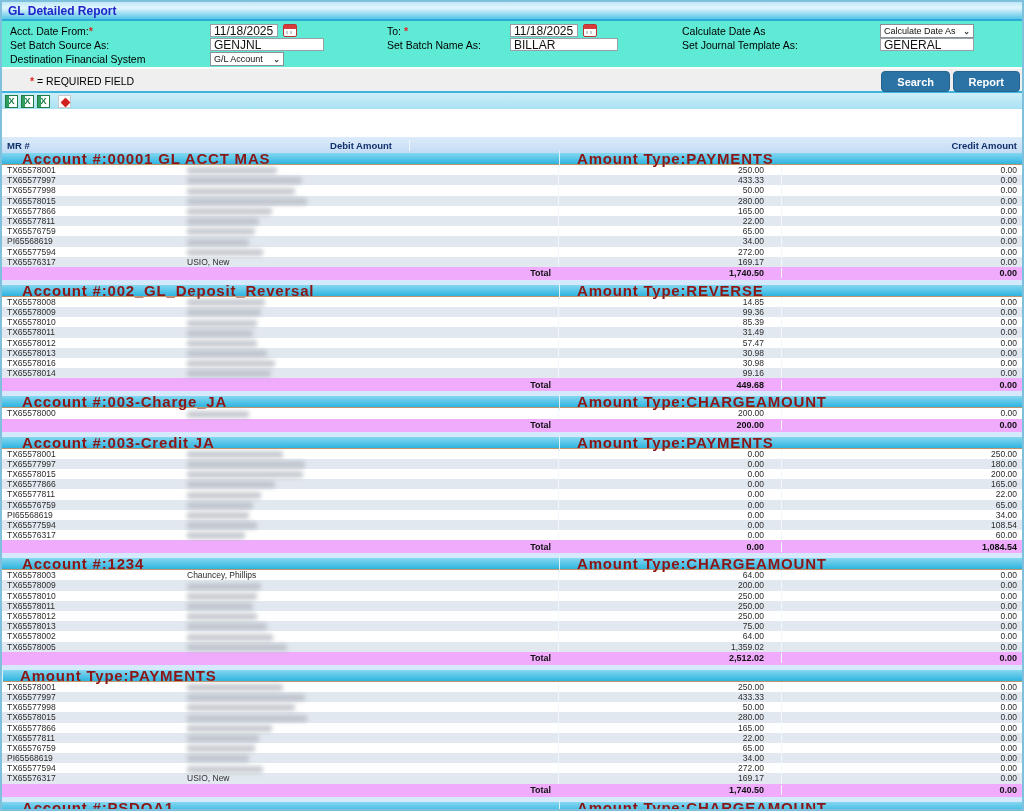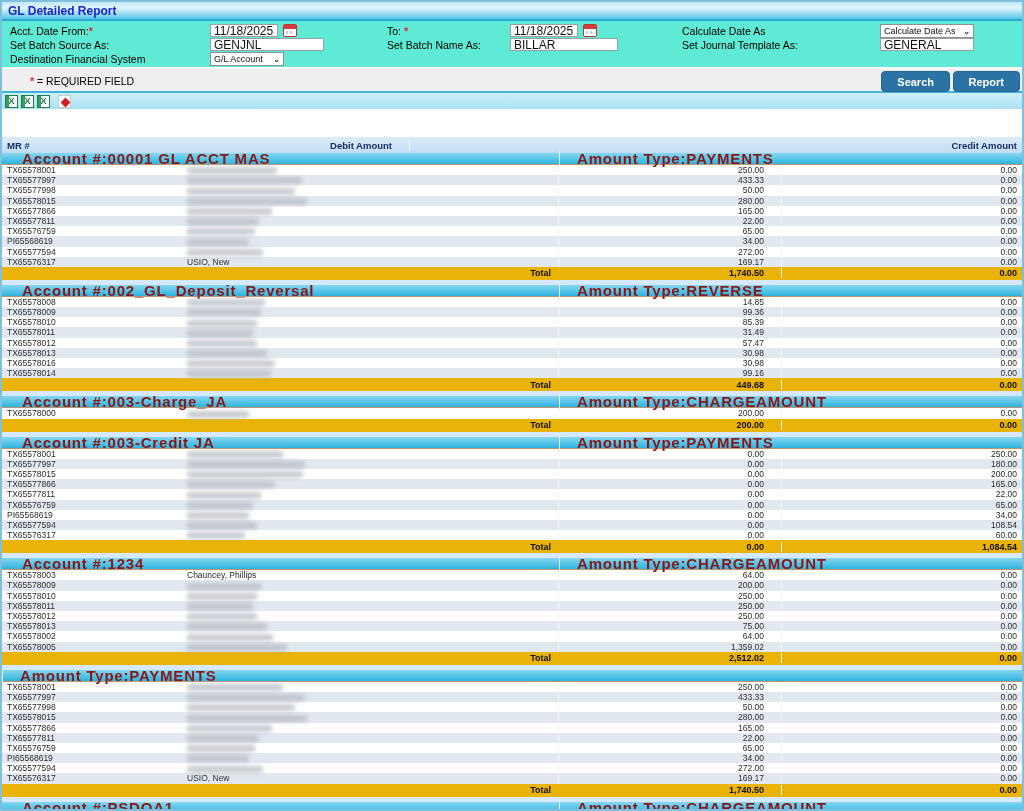--- a/index.html
+++ b/index.html
@@ -86,21 +86,21 @@
   }
   .sechead .acct { width:557px; padding-left:20px; }
   .sechead .atype { flex:1; padding-left:17px; border-left:1px solid #d9f2fa; }
   .tr { height:10.2px; line-height:10.2px; display:flex; font-size:8.5px; color:#2b2b2b; background:#fff; }
   .tr.alt { background:#e2e8ef; }
   .redacted {
     display:inline-block; height:7px; border-radius:2px; background:#b5bac2;
     filter:blur(2px); opacity:0.75; vertical-align:middle;
   }
   .trow {
-    height:13px; display:flex; align-items:center; background:#eab308;
+    height:13px; display:flex; align-items:center; background:#f0abfc;
     font-weight:bold; font-size:9px; color:#101010;
   }
   .trow .tlbl { width:557px; text-align:right; padding-right:8px; }
   .gap { height:5px; background:#d6e8fc; }
 </style>
 </head>
 <body>
 
 <div class="titlebar">GL Detailed Report</div>
 

